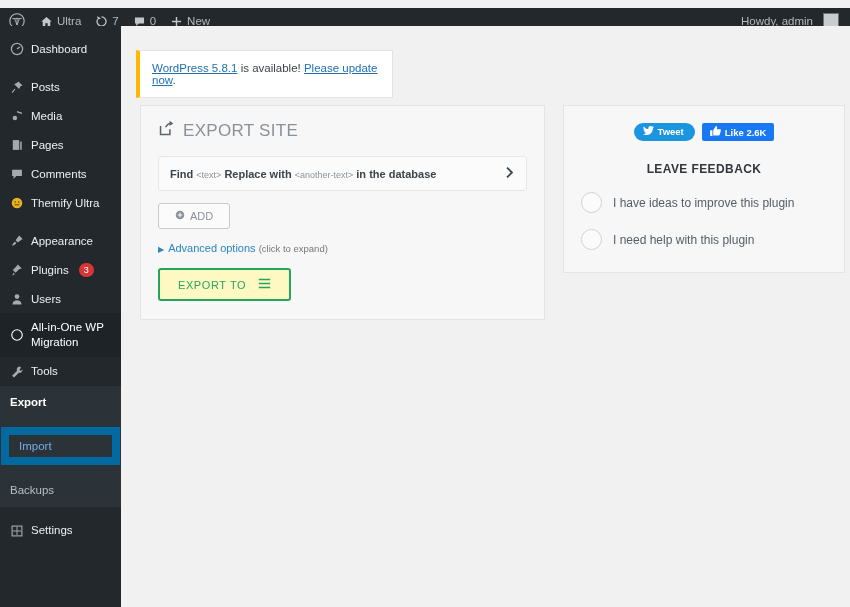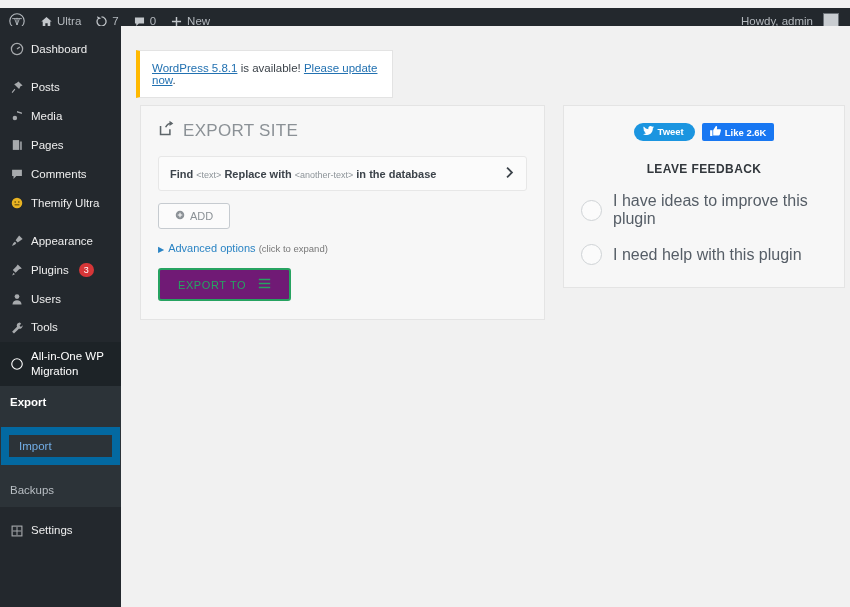--- a/index.html
+++ b/index.html
@@ -118,21 +118,21 @@
   #advanced {
     margin: 13px 0 0 17px; font-size: 11px;
     color: #2b84c4; cursor: pointer;
   }
   #advanced .caret { font-size: 8px; margin-right: 4px; }
   #advanced .hint { color: #777; font-size: 9.5px; }
   #export-to {
     margin: 14px 0 18px 17px; display: inline-flex;
     align-items: center; gap: 12px;
     border: 2px solid #27a361; border-radius: 3px;
-    background: #701a75; padding: 8px 18px;
+    background: #fef9c3; padding: 8px 18px;
     font-size: 11px; color: #27a361;
     letter-spacing: .6px; cursor: pointer;
   }
 
   
   #feedback-panel {
     position: absolute; left: 442px; top: 79px;
     width: 282px; background: #f7f7f7;
     border: 1px solid #e4e4e4; padding: 17px 0 22px 0;
   }
@@ -156,21 +156,21 @@
   }
   .fb-option {
     display: flex; align-items: center; gap: 11px;
     margin: 16px 0 0 17px; cursor: pointer;
   }
   .radio {
     width: 21px; height: 21px; border-radius: 50%;
     border: 1px solid #cfd3d6; background: #fbfbfb;
     flex: 0 0 21px;
   }
-  .fb-label { font-size: 16px; color: #555d66; }
+  .fb-label { font-size: 12px; color: #555d66; text-align: center; }
 </style>
 </head>
 <body>
 
 <div id="adminbar">
   <div class="ab-item">
     <span class="ab-ico">
       <svg width="16" height="16" viewBox="0 0 20 20">
           <circle cx="10" cy="10" r="9" fill="none" stroke="#b4b9be" stroke-width="1.4"></circle>
           <path d="M4 7h12M10 6v9M7 7l3 8 3-8" stroke="#b4b9be" stroke-width="1.1" fill="none"></path>
@@ -310,37 +310,37 @@
   <div class="menu-row">
     <span class="mi">
       <svg width="14" height="14" viewBox="0 0 20 20">
           <circle cx="10" cy="6.5" r="3.4" fill="#a7aaad"></circle>
           <path d="M3.5 18c0-4 3-6.2 6.5-6.2S16.5 14 16.5 18z" fill="#a7aaad"></path>
         </svg>
     </span>
     <span>Users</span>
   </div>
 
-  <div class="menu-row">
-    <span class="mi">
-      <svg width="14" height="14" viewBox="0 0 20 20">
-          <path d="M14 2a4.5 4.5 0 0 0-4 6.3L3 15.3 5.7 18l7-7A4.5 4.5 0 0 0 18 6l-2.4 2.4-2-2L16 4z" fill="#a7aaad"></path>
-        </svg>
-    </span>
-    <span>Tools</span>
-  </div>
-
   <div class="menu-row current">
     <span class="mi">
       <svg width="14" height="14" viewBox="0 0 20 20">
           <circle cx="10" cy="10" r="7.5" fill="none" stroke="#fff" stroke-width="1.6"></circle>
           <path d="M10 4a6 6 0 0 1 0 12 6 6 0 0 0 0-12z" fill="#fff"></path>
         </svg>
     </span>
     <span>All-in-One WP Migration</span>
+  </div>
+
+  <div class="menu-row">
+    <span class="mi">
+      <svg width="14" height="14" viewBox="0 0 20 20">
+          <path d="M14 2a4.5 4.5 0 0 0-4 6.3L3 15.3 5.7 18l7-7A4.5 4.5 0 0 0 18 6l-2.4 2.4-2-2L16 4z" fill="#a7aaad"></path>
+        </svg>
+    </span>
+    <span>Tools</span>
   </div>
 
   <div id="submenu">
     <div class="sub-row sub-current">Export</div>
     <div id="submenu-import-wrap">
       <div class="sub-row sub-link">Import</div>
     </div>
     <div class="sub-row">Backups</div>
   </div>
 

